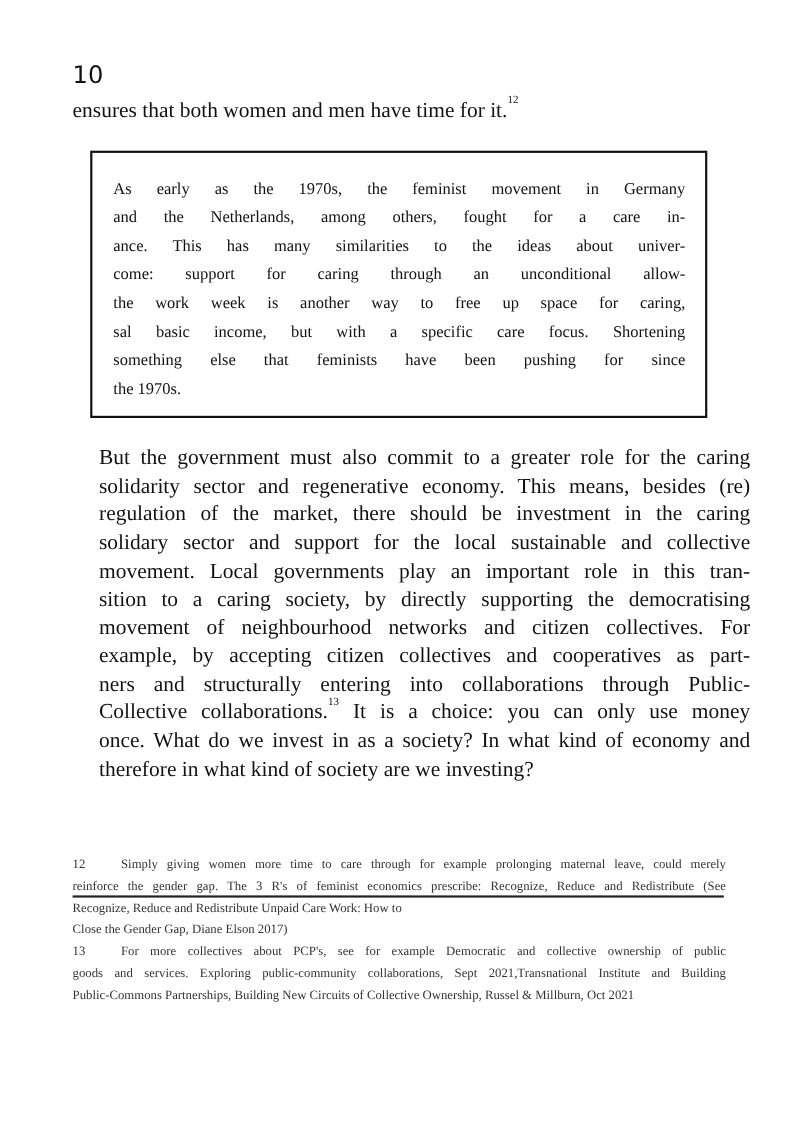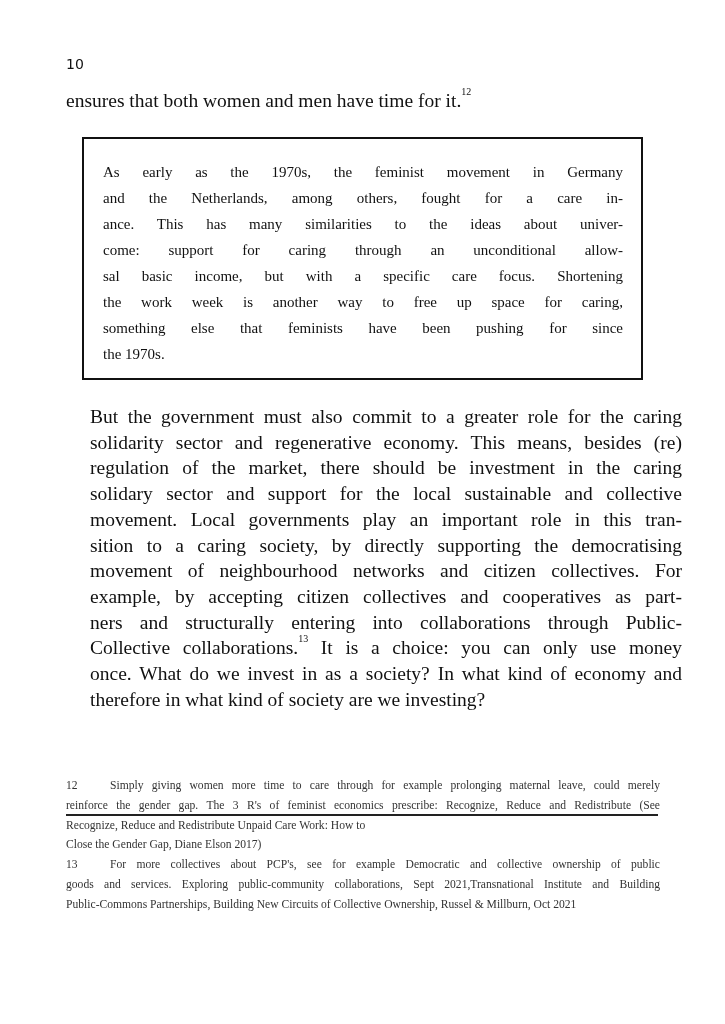--- a/index.html
+++ b/index.html
@@ -1,19 +1,19 @@
 <!DOCTYPE html>
 <html><head>
 <meta charset="utf-8">
 <style>
   html, body { margin: 0; padding: 0; background: #ffffff; }
   body { width: 725px; height: 1024px; position: relative; overflow: hidden; color: #111111; }
   .page-number {
     position: absolute; left: 66px; top: 56px;
-    font-family: "DejaVu Sans", sans-serif; font-size: 14px; color: #111;
+    font-family: "DejaVu Sans", sans-serif; font-size: 22px; color: #111;
   }
   .serif { font-family: "Liberation Serif", "DejaVu Serif", serif; }
   .lead-line {
     position: absolute; left: 66px; top: 88px; width: 600px;
     font-size: 19.5px; line-height: 26px; white-space: nowrap;
   }
   sup { font-size: 10px; vertical-align: top; position: relative; top: -1px; line-height: 1; }
   .callout-box {
     position: absolute; left: 82px; top: 137px; width: 557px; height: 239px;
     border: 2.5px solid #111;
@@ -46,22 +46,22 @@
 <div class="page-number">10</div>
 
 <div class="lead-line serif"><span>ensures that both women and men have time for it.</span><sup>12</sup></div>
 
 <div class="callout-box"></div>
 <div class="callout-text serif">
   <span class="ln">As early as the 1970s, the feminist movement in Germany</span>
   <span class="ln">and the Netherlands, among others, fought for a care in-</span>
   <span class="ln">ance. This has many similarities to the ideas about univer-</span>
   <span class="ln">come: support for caring through an unconditional allow-</span>
+  <span class="ln">the work week is another way to free up space for caring,</span>
   <span class="ln">sal basic income, but with a specific care focus. Shortening</span>
-  <span class="ln">the work week is another way to free up space for caring,</span>
   <span class="ln">something else that feminists have been pushing for since</span>
   <span class="ln last">the 1970s.</span>
 </div>
 
 <div class="body-text serif">
   <span class="ln">But the government must also commit to a greater role for the caring</span>
   <span class="ln">solidarity sector and regenerative economy. This means, besides (re)</span>
   <span class="ln">regulation of the market, there should be investment in the caring</span>
   <span class="ln">solidary sector and support for the local sustainable and collective</span>
   <span class="ln">movement. Local governments play an important role in this tran-</span>

